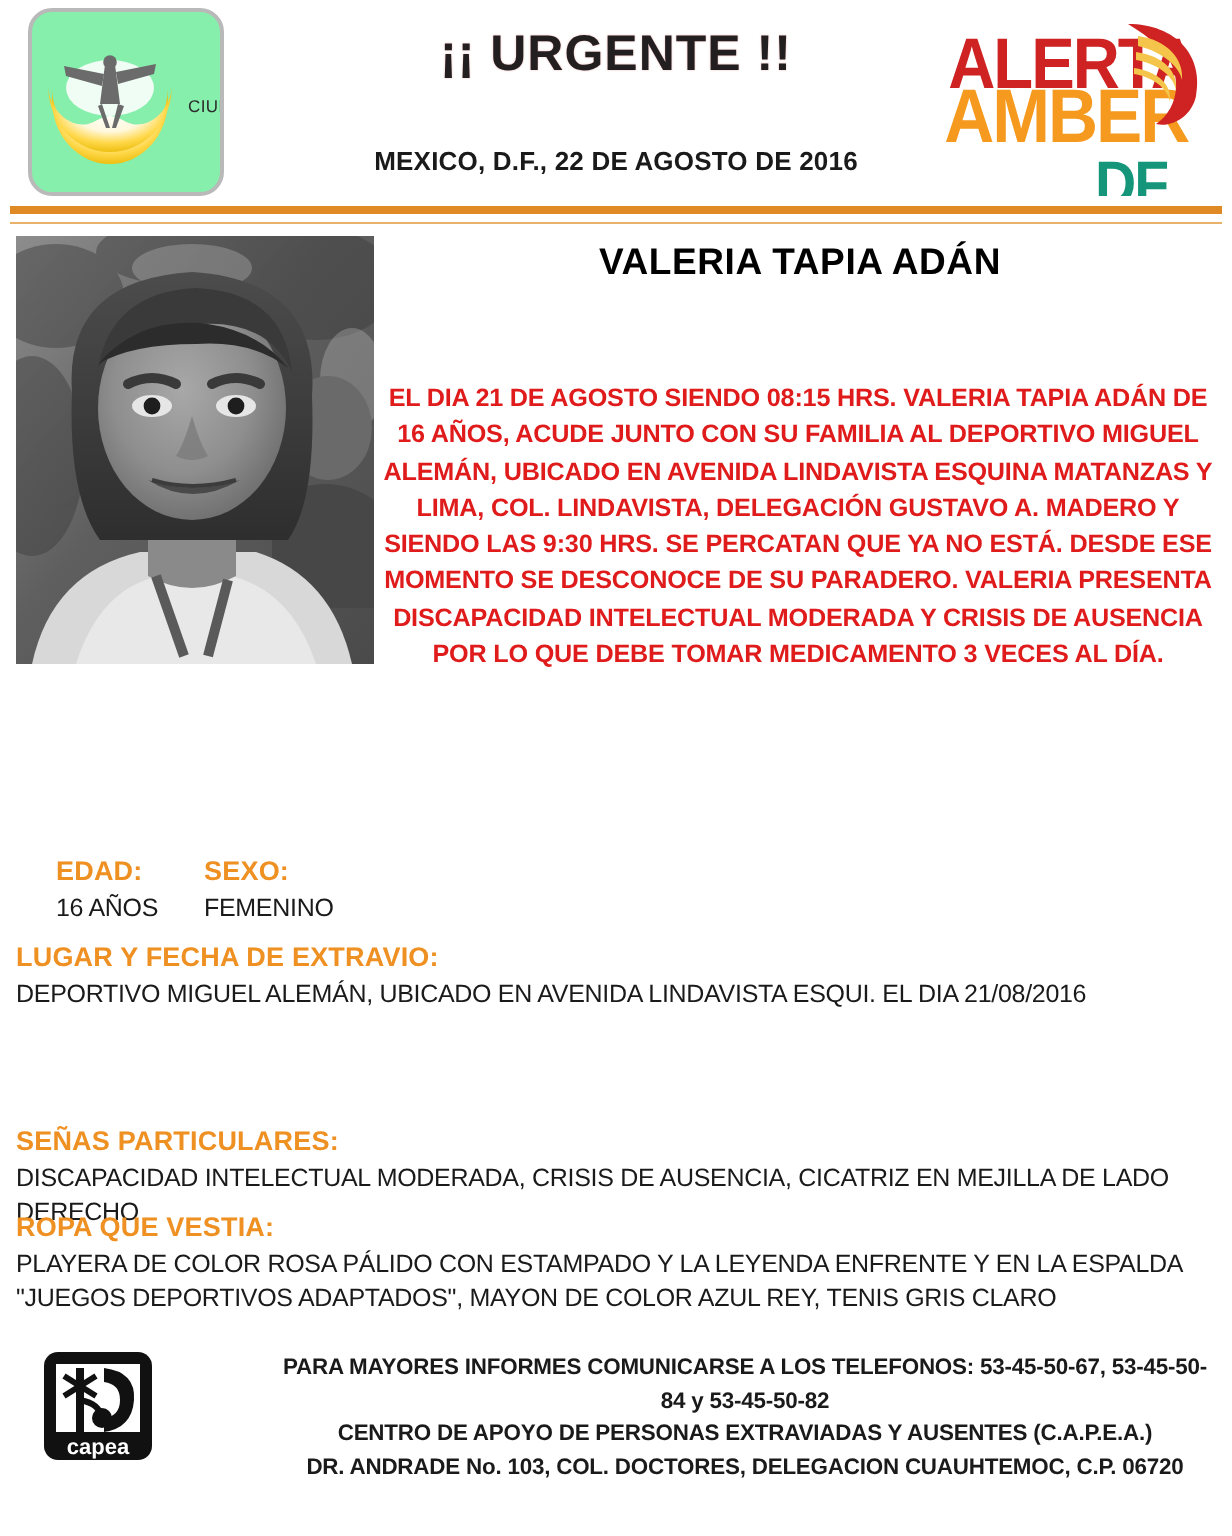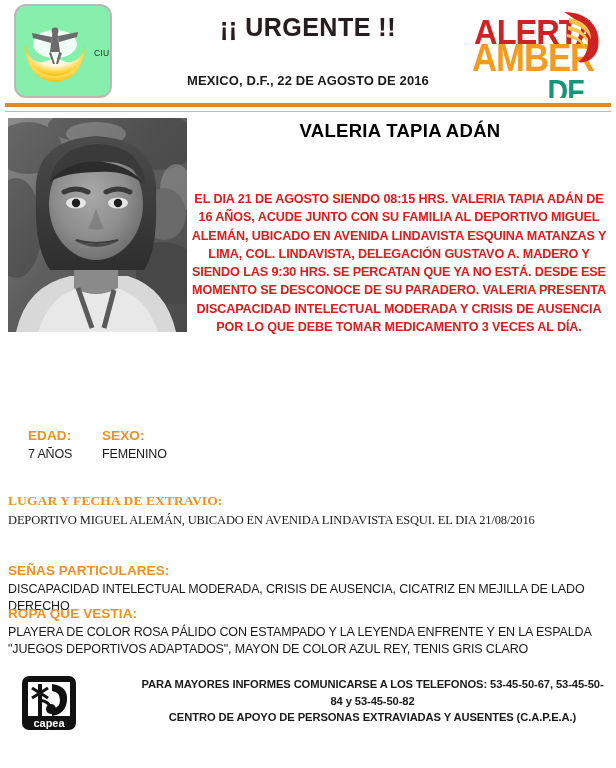--- a/index.html
+++ b/index.html
@@ -108,21 +108,21 @@
   .row-edad .label { display:block; }
   .row-edad .value { display:block; margin-top:3px; }
   .row-sexo { position:absolute; left:102px; top:428px; }
   .row-sexo .label { display:block; }
   .row-sexo .value { display:block; margin-top:3px; }
 
   .block { position:absolute; left:8px; right:8px; }
   .block .label { display:block; margin-bottom:3px; }
   .block .value { display:block; }
 
-  .blk-lugar  { top:493px;font-family:Liberation Serif, serif; }
+  .blk-lugar  { top:471px; }
   .blk-senas  { top:563px; }
   .blk-ropa   { top:606px; }
 
   
   .capea-logo {
     position:absolute; left:20px; top:674px;
     width:58px; height:58px;
   }
   .footer {
     position:absolute; left:90px; right:8px; top:676px;
@@ -253,21 +253,21 @@
     <path d="M70 170 L84 210" stroke="#5a5a5a" stroke-width="5" fill="none"></path>
     <path d="M106 172 L96 210" stroke="#5a5a5a" stroke-width="5" fill="none"></path>
   </svg>
 </div>
 
 <div class="victim-name">VALERIA TAPIA ADÁN</div>
 <div class="story">EL DIA 21 DE AGOSTO SIENDO 08:15 HRS. VALERIA TAPIA ADÁN DE 16 AÑOS, ACUDE JUNTO CON SU FAMILIA AL DEPORTIVO MIGUEL ALEMÁN, UBICADO EN AVENIDA LINDAVISTA ESQUINA MATANZAS Y LIMA, COL. LINDAVISTA, DELEGACIÓN GUSTAVO A. MADERO Y SIENDO LAS 9:30 HRS. SE PERCATAN QUE YA NO ESTÁ. DESDE ESE MOMENTO SE DESCONOCE DE SU PARADERO. VALERIA PRESENTA DISCAPACIDAD INTELECTUAL MODERADA Y CRISIS DE AUSENCIA POR LO QUE DEBE TOMAR MEDICAMENTO 3 VECES AL DÍA.</div>
 
 <div class="row-edad">
   <span class="label">EDAD:</span>
-  <span class="value">7 AÑOS</span>
+  <span class="value">16 AÑOS</span>
 </div>
 
 <div class="row-sexo">
   <span class="label">SEXO:</span>
   <span class="value">FEMENINO</span>
 </div>
 
 <div class="block blk-lugar">
   <span class="label">LUGAR Y FECHA DE EXTRAVIO:</span>
   <span class="value">DEPORTIVO MIGUEL ALEMÁN, UBICADO EN AVENIDA LINDAVISTA ESQUI. EL DIA 21/08/2016</span>
@@ -293,13 +293,14 @@
     <path d="M28 14 L12 24" stroke="#111111" stroke-width="3"></path>
     <path d="M20 26 q10 2 10 8" stroke="#111111" stroke-width="3" fill="none"></path>
     <circle cx="31" cy="35" r="5" fill="#111111"></circle>
     <text x="29" y="53" text-anchor="middle" font-family="Liberation Sans, sans-serif" font-size="11" font-weight="bold" fill="#ffffff">capea</text>
   </svg>
 </div>
 
 <div class="footer">
   <div>PARA MAYORES INFORMES COMUNICARSE A LOS TELEFONOS:  53-45-50-67, 53-45-50-84 y 53-45-50-82</div>
   <div>CENTRO DE APOYO DE PERSONAS EXTRAVIADAS Y AUSENTES (C.A.P.E.A.)</div>
+  <div>DR. ANDRADE No. 103, COL. DOCTORES, DELEGACION CUAUHTEMOC, C.P. 06720</div>
 </div>
 
 </body></html>

